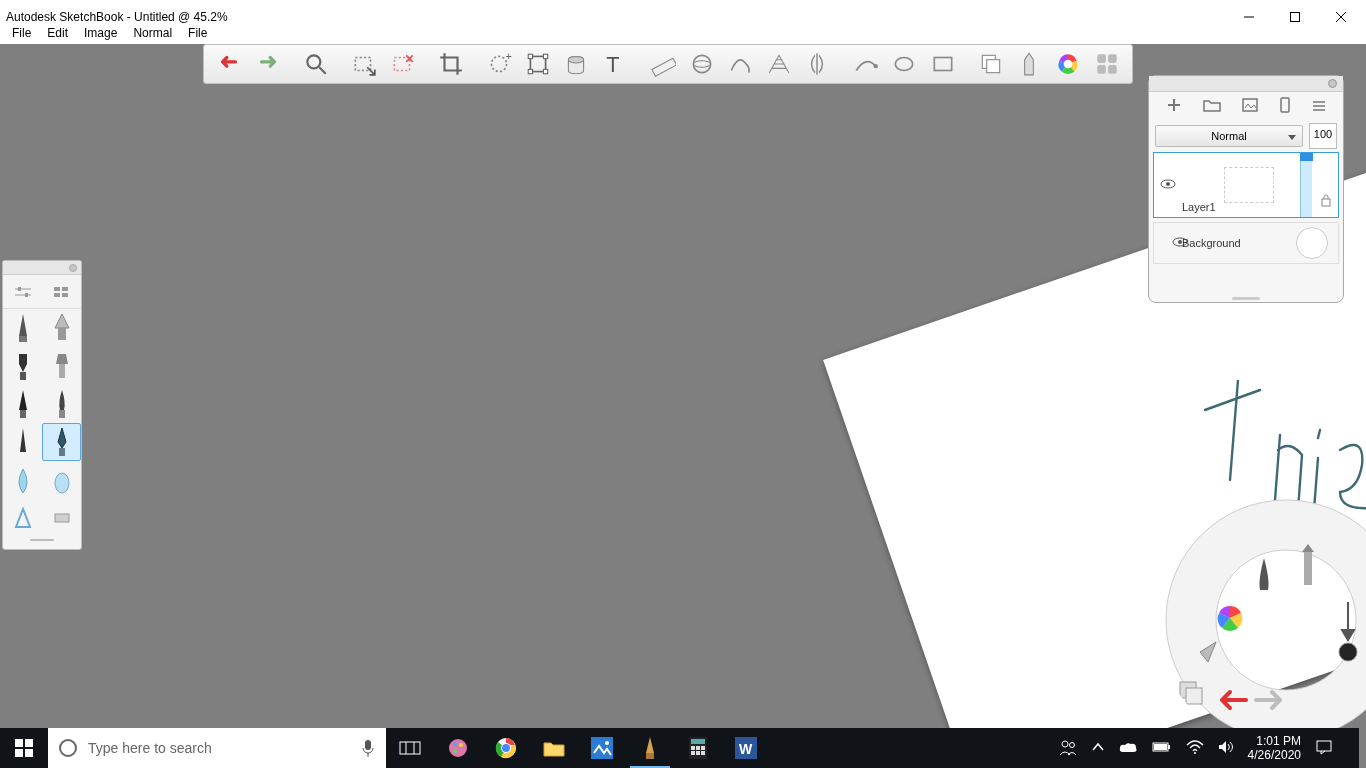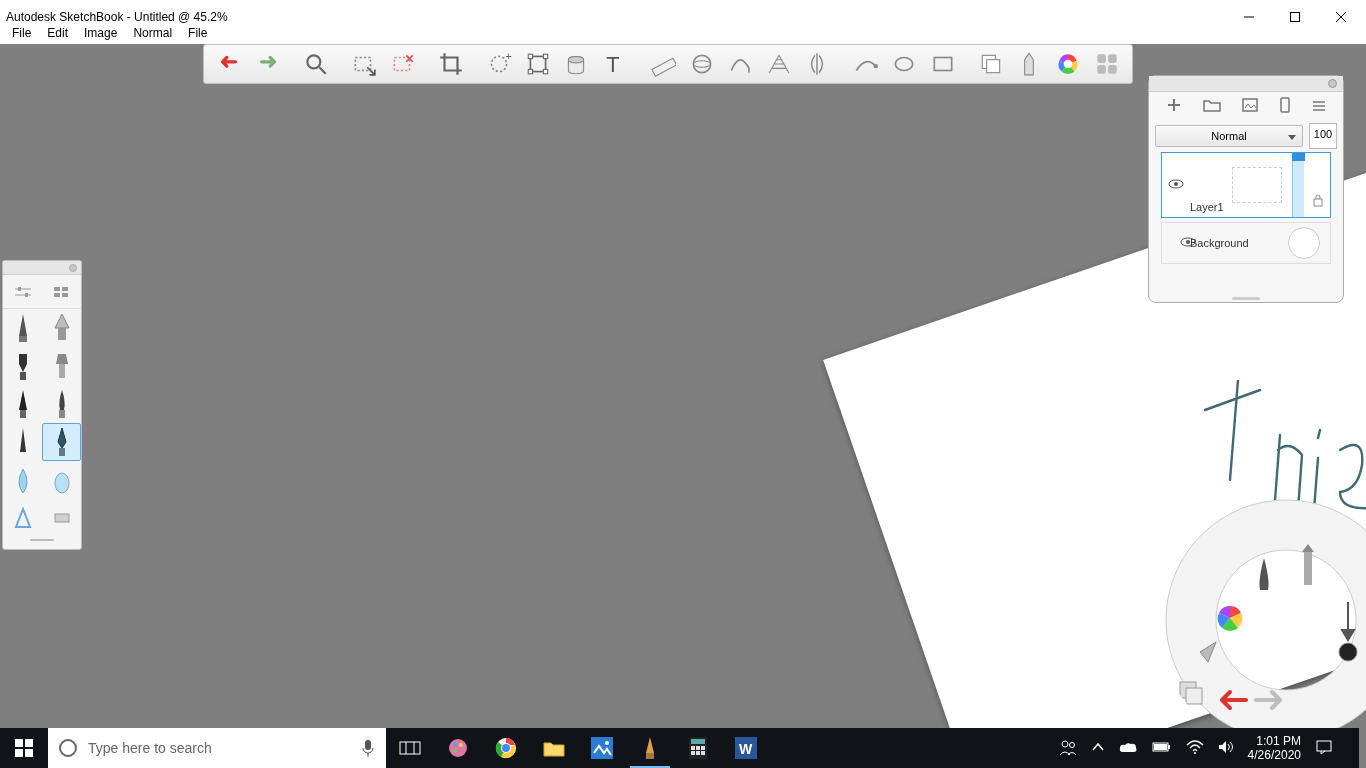--- a/index.html
+++ b/index.html
@@ -40,21 +40,21 @@
 
 .layers { position: absolute; top: 75px; right: 22px; width: 196px; height: 228px; background: #f6f6f6; border: 1px solid #aaa; border-radius: 8px; display:flex; flex-direction:column; }
 .layers .chdr { height: 16px; background:#e6e6e6; border-bottom:1px solid #ccc; display:flex; justify-content:flex-end; align-items:center; padding-right:6px;}
 .layers .chdr .dot { width:9px; height:9px; border-radius:50%; background:#c7c7c7; border:1px solid #999; }
 .layers .lrow1 { height: 30px; display:flex; align-items:center; justify-content:space-around; padding: 0 6px; }
 .layers .lrow1 svg { stroke:#777; }
 .layers .lrow2 { height: 28px; display:flex; align-items:center; padding: 2px 6px; gap:6px;}
 .layers .blend { flex:1; height:22px; background:linear-gradient(#fafafa,#e6e6e6); border:1px solid #bbb; border-radius:2px; font-size:11px; display:flex; align-items:center; justify-content:center; position:relative;}
 .layers .blend::after { content:""; position:absolute; right:6px; top:9px; width:0;height:0;border-left:4px solid transparent;border-right:4px solid transparent;border-top:5px solid #555;}
 .layers .opac { width:28px; height:26px; border:1px solid #bbb; background:#fff; font-size:11px; text-align:center; line-height:20px;}
-.layers .layer { height:66px; margin:2px 12px; border:1px solid #3a9de0; background:#fff; display:flex; align-items:center; position:relative; }
+.layers .layer { height:66px; margin:2px 4px; border:1px solid #3a9de0; background:#fff; display:flex; align-items:center; position:relative; }
 .layers .layer.bg { border:1px solid #ddd; background:transparent; height:42px;padding-left:12px; }
 .layers .layer .eye { width:20px; margin-left:6px;}
 .layers .layer .lname { font-size:11px; position:absolute; left:28px; bottom:4px; color:#333;}
 .layers .layer .thumb { width:50px; height:36px; border:1px dashed #ccc; position:absolute; left:70px; top:14px;}
 .layers .layer .obar { position:absolute; right:26px; top:0; bottom:0; width:12px; background:#cfe9ff; border-left:1px solid #8cc; }
 .layers .layer .obar::before { content:""; position:absolute; top:0; left:-1px; right:-1px; height:8px; background:#2f8fe0;}
 .layers .layer .lock { position:absolute; right:6px; bottom:6px;}
 .layers .layer.bg .swatch { width:32px; height:32px; border-radius:50%; background:#fff; border:1px solid #ccc; position:absolute; right:10px; top:4px;}
 .layers .drag { height:8px; display:flex; justify-content:center; align-items:center; margin-top:auto;}
 .layers .drag::before { content:""; width:28px; height:3px; background:#ccc; border-radius:2px;}

